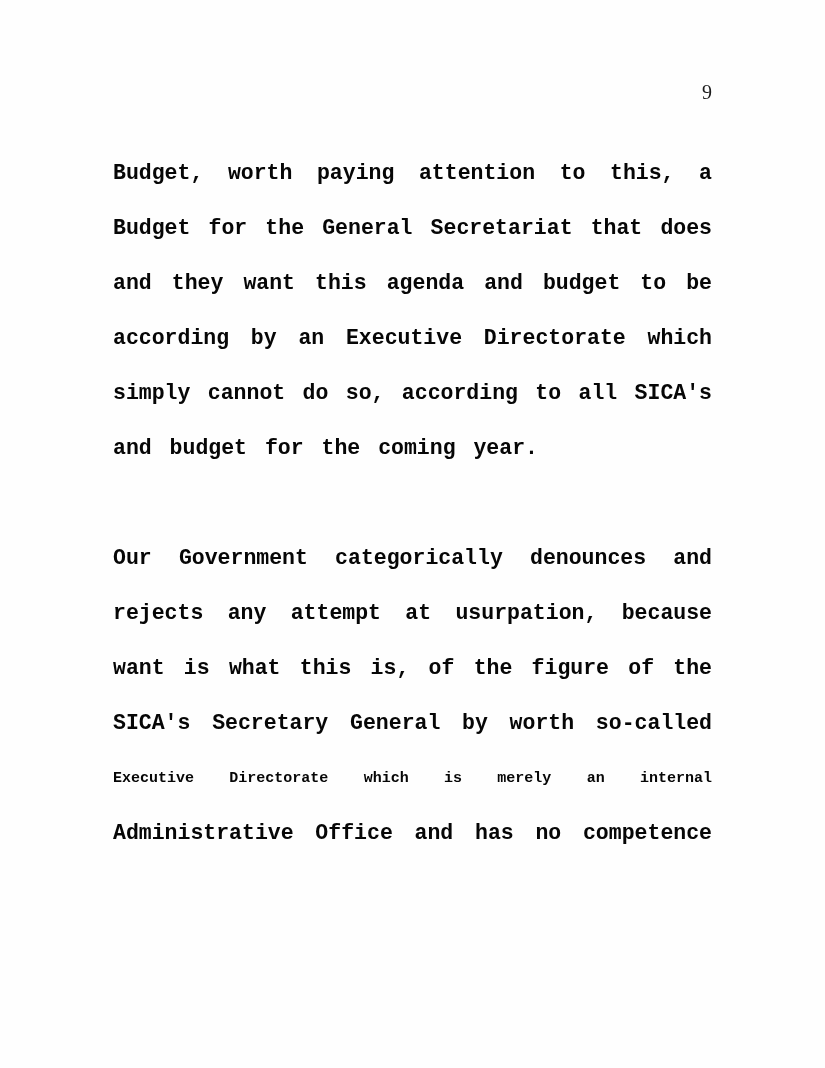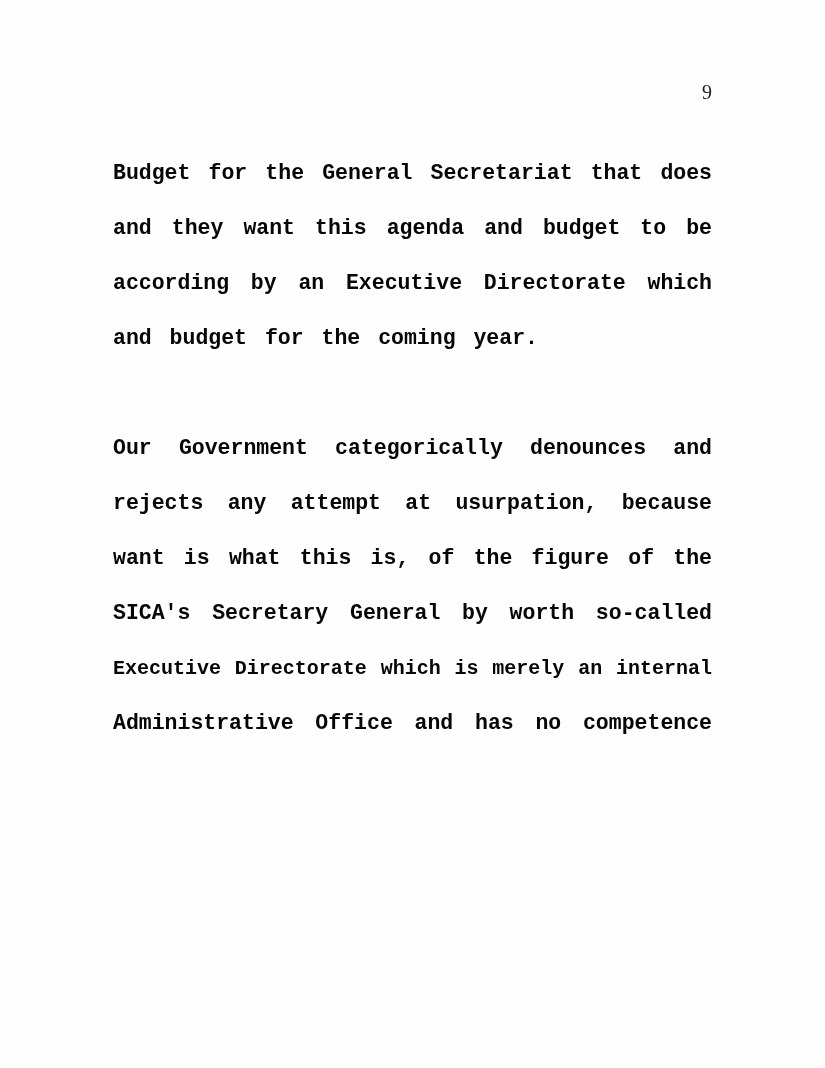--- a/index.html
+++ b/index.html
@@ -45,36 +45,38 @@
     letter-spacing: 0;
   }
   
   .text-line.flush-left {
     text-align: center;
     text-align-last: left;
     word-spacing: 5px;
   }
   
   .text-line.condensed {
-    font-size: 20px;
+    font-size: 15px;
   }
 </style>
 </head>
 <body>
 
 <div class="page">
 
   <div class="page-number">9</div>
 
   <div class="content">
 
     <div class="paragraph">
+      <div class="text-line">Budget, worth paying attention to this, a</div>
       <div class="text-line">Budget for the General Secretariat that does</div>
       <div class="text-line">and they want this agenda and budget to be</div>
       <div class="text-line">according by an Executive Directorate which</div>
+      <div class="text-line">simply cannot do so, according to all SICA's</div>
       <div class="text-line flush-left">and budget for the coming year.</div>
     </div>
 
     <div class="paragraph">
       <div class="text-line">Our Government categorically denounces and</div>
       <div class="text-line">rejects any attempt at usurpation, because</div>
       <div class="text-line">want is what this is, of the figure of the</div>
       <div class="text-line">SICA's Secretary General by worth so-called</div>
       <div class="text-line condensed">Executive Directorate which is merely an internal</div>
       <div class="text-line">Administrative Office and has no competence</div>

